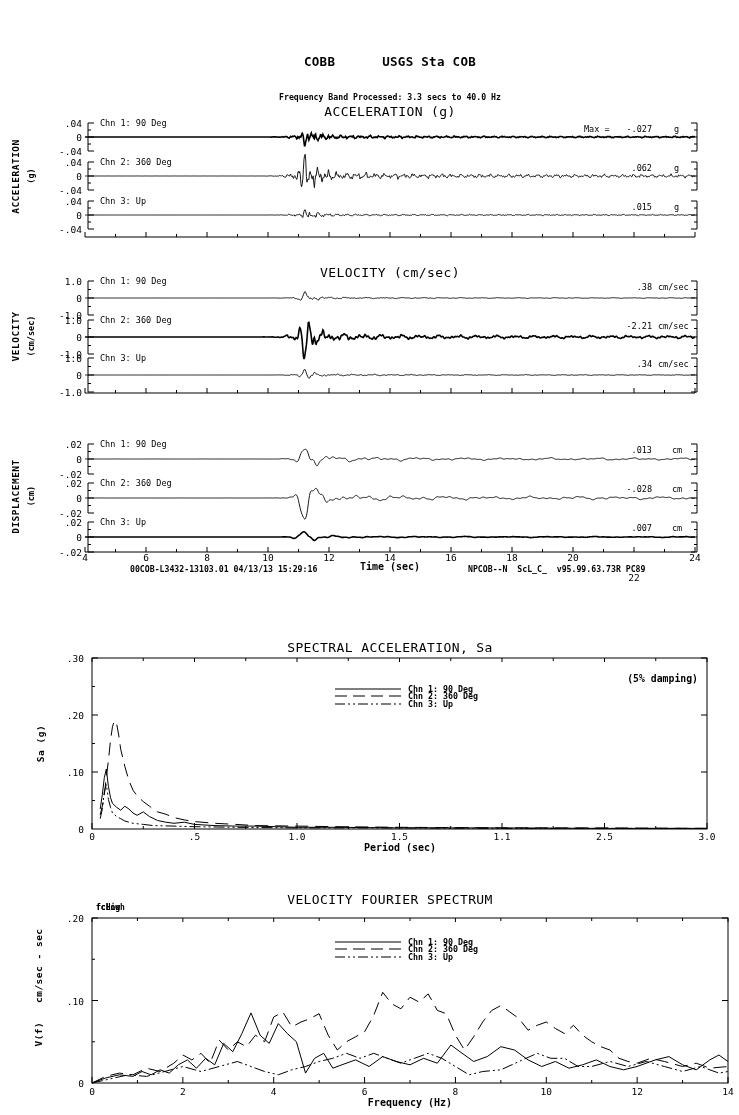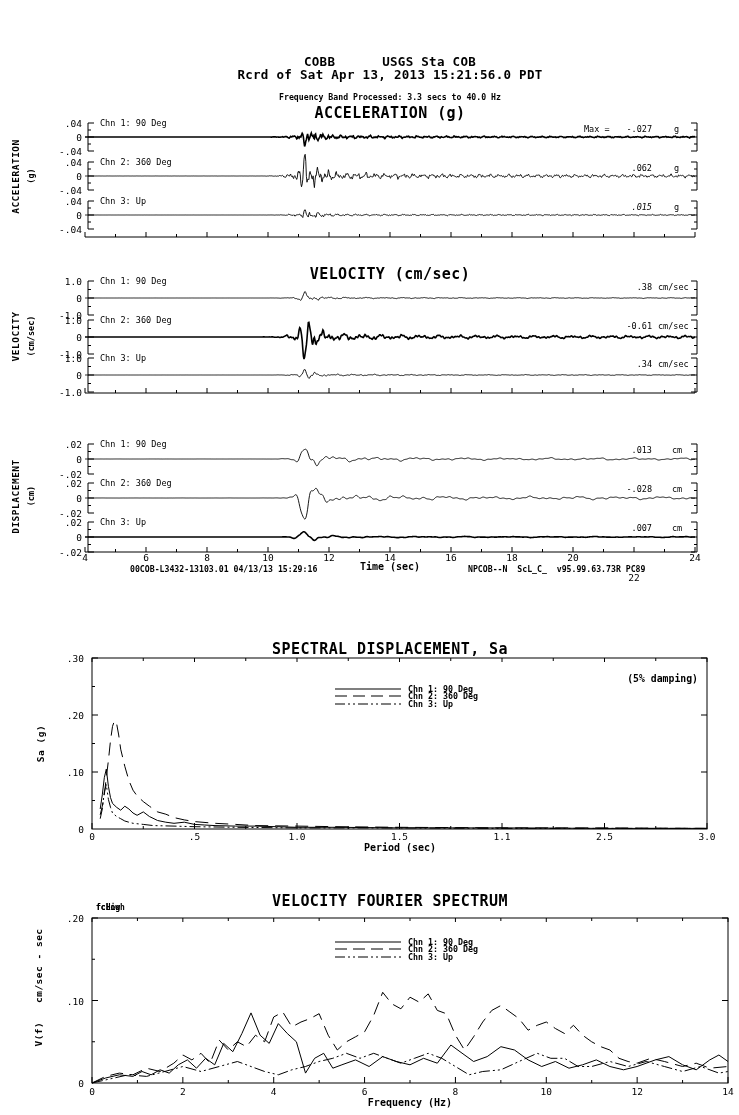--- a/index.html
+++ b/index.html
@@ -4,21 +4,21 @@
 <style>
   html,body{margin:0;padding:0;background:#fff;}
   #page{position:relative;width:739px;height:1115px;background:#ffffff;
         font-family:"DejaVu Sans Mono","Liberation Mono",monospace;color:#000;overflow:hidden;}
   #gfx{position:absolute;left:0;top:0;}
   .abs{position:absolute;white-space:pre;}
   .ctr{text-align:center;}
   .rt{text-align:right;}
   .hdr1{font-size:12.5px;font-weight:bold;letter-spacing:.3px;}
   .hdr2{font-size:8.2px;font-weight:bold;}
-  .ptitle{font-size:15px;font-weight:bold;letter-spacing:.4px;}
+  .ptitle{font-size:13px;font-weight:normal;letter-spacing:.4px;}
   .rot{transform:rotate(-90deg);}
   .ylab{font-size:9.5px;font-weight:bold;letter-spacing:.5px;}
   .yunit{font-size:8.5px;font-weight:bold;}
   .small{font-size:8.5px;}
   .tick{font-size:9.5px;}
   .xlab{font-size:10px;font-weight:bold;}
   .foot{font-size:8.2px;font-weight:bold;}
   .fc{font-size:8px;font-weight:bold;}
   .legend{position:absolute;}
   .lrow{display:flex;align-items:center;height:7.6px;font-size:8.3px;font-weight:bold;}
@@ -292,26 +292,25 @@
       <line x1="722" y1="1000.5" x2="728" y2="1000.5" stroke="#000" stroke-width="1"></line>
       <line x1="92" y1="959.25" x2="95" y2="959.25" stroke="#000" stroke-width="1"></line>
       <line x1="92" y1="918" x2="98" y2="918" stroke="#000" stroke-width="1"></line>
       <line x1="722" y1="918" x2="728" y2="918" stroke="#000" stroke-width="1"></line>
       <polyline points="92.0,1083.0 105.6,1078.0 119.3,1074.8 132.9,1076.4 142.0,1071.5 151.1,1074.8 160.1,1069.8 169.2,1073.1 178.3,1064.8 187.4,1059.9 196.5,1068.2 205.6,1058.3 214.7,1064.8 223.7,1043.4 232.8,1051.7 241.9,1033.5 251.0,1012.9 260.1,1035.2 269.2,1043.4 278.3,1023.6 287.3,1033.5 296.4,1041.8 305.5,1073.1 314.6,1058.3 323.7,1053.3 332.8,1068.2 341.9,1064.8 355.5,1059.9 369.1,1066.5 382.7,1056.6 396.4,1061.5 410.0,1064.8 423.6,1058.3 437.3,1063.2 450.9,1045.0 460.0,1051.7 473.6,1061.5 487.2,1056.6 500.9,1046.7 514.5,1050.0 528.1,1059.9 541.7,1066.5 555.4,1061.5 569.0,1068.2 582.6,1064.8 596.3,1059.9 609.9,1066.5 623.5,1069.8 637.1,1066.5 655.3,1059.9 668.9,1056.6 682.6,1064.8 696.2,1069.8 709.8,1059.9 718.9,1055.0 728.0,1061.5" fill="none" stroke="#000" stroke-width="1"></polyline>
       <polyline points="92.0,1083.0 105.6,1076.4 119.3,1073.1 132.9,1074.8 146.5,1068.2 160.1,1071.5 173.8,1063.2 182.9,1055.0 191.9,1059.9 201.0,1053.3 210.1,1063.2 219.2,1040.1 228.3,1050.0 237.4,1041.8 246.5,1046.7 255.5,1035.2 264.6,1041.8 273.7,1017.0 282.8,1012.0 291.9,1026.9 301.0,1022.0 310.1,1018.6 319.1,1013.7 328.2,1035.2 337.3,1050.0 346.4,1041.8 355.5,1036.8 364.6,1031.8 373.7,1015.4 382.7,992.3 391.8,1003.8 400.9,1008.8 410.0,997.2 419.1,1002.1 428.2,993.9 437.3,1010.4 446.3,1013.7 455.4,1035.2 464.5,1050.0 473.6,1036.8 482.7,1022.0 491.8,1010.4 500.9,1005.5 509.9,1012.0 519.0,1018.6 528.1,1030.2 537.2,1025.3 546.3,1022.0 555.4,1028.5 564.5,1033.5 573.5,1025.3 582.6,1035.2 591.7,1041.8 600.8,1046.7 609.9,1050.0 619.0,1058.3 628.1,1061.5 637.1,1063.2 650.8,1058.3 664.4,1061.5 682.6,1066.5 696.2,1063.2 709.8,1068.2 728.0,1066.5" fill="none" stroke="#000" stroke-width="1" stroke-dasharray="13 7"></polyline>
       <polyline points="92.0,1083.0 110.2,1078.9 128.3,1074.8 146.5,1076.4 164.7,1071.5 182.9,1066.5 201.0,1071.5 219.2,1066.5 237.4,1061.5 251.0,1066.5 264.6,1071.5 278.3,1074.8 291.9,1069.8 305.5,1066.5 319.1,1061.5 332.8,1058.3 346.4,1053.3 360.0,1058.3 373.7,1053.3 387.3,1058.3 400.9,1063.2 414.5,1058.3 428.2,1053.3 441.8,1058.3 455.4,1066.5 469.1,1074.8 482.7,1071.5 500.9,1069.8 519.0,1061.5 537.2,1053.3 550.8,1058.3 564.5,1058.3 578.1,1066.5 591.7,1066.5 609.9,1061.5 628.1,1066.5 646.2,1061.5 664.4,1066.5 682.6,1071.5 700.7,1066.5 718.9,1073.1 728.0,1071.5" fill="none" stroke="#000" stroke-width="1" stroke-dasharray="11 3 2 3 2 3"></polyline>
     </svg>
 
   <div class="abs ctr hdr1" style="left:60px;top:54px;width:660px;">COBB      USGS Sta COB</div>
-  <div class="abs ctr hdr1" style="left:60px;top:67px;width:660px;">Rcrd of Sat Apr 13, 2013 15:21:56.0 PDT</div>
   <div class="abs ctr hdr2" style="left:60px;top:92px;width:660px;">Frequency Band Processed: 3.3 secs to 40.0 Hz</div>
 
   <div class="abs ctr ptitle" style="left:60px;top:104px;width:660px;">ACCELERATION (g)</div>
   <div class="abs ctr ptitle" style="left:60px;top:265px;width:660px;">VELOCITY (cm/sec)</div>
-  <div class="abs ctr ptitle" style="left:60px;top:640px;width:660px;">SPECTRAL DISPLACEMENT, Sa</div>
+  <div class="abs ctr ptitle" style="left:60px;top:640px;width:660px;">SPECTRAL ACCELERATION, Sa</div>
   <div class="abs ctr ptitle" style="left:60px;top:892px;width:660px;">VELOCITY FOURIER SPECTRUM</div>
 
   <div class="abs ctr ylab rot" style="left:-45px;top:171px;width:120px;">ACCELERATION</div>
   <div class="abs ctr yunit rot" style="left:-29px;top:171px;width:120px;">(g)</div>
   <div class="abs ctr ylab rot" style="left:-45px;top:331px;width:120px;">VELOCITY</div>
   <div class="abs ctr yunit rot" style="left:-29px;top:331px;width:120px;">(cm/sec)</div>
   <div class="abs ctr ylab rot" style="left:-45px;top:491px;width:120px;">DISPLACEMENT</div>
   <div class="abs ctr yunit rot" style="left:-29px;top:491px;width:120px;">(cm)</div>
   <div class="abs ctr ylab rot" style="left:-20px;top:738px;width:120px;">Sa (g)</div>
   <div class="abs ctr ylab rot" style="left:-62px;top:982px;width:200px;">V(f)   cm/sec - sec</div>
@@ -377,33 +376,33 @@
     <div class="abs rt tick" style="left: 38px; top: 157px; width: 44px;">.04</div>
     <div class="abs rt tick" style="left: 38px; top: 171px; width: 44px;">0</div>
     <div class="abs rt tick" style="left: 38px; top: 185px; width: 44px;">-.04</div>
     <div class="abs small" style="left: 100px; top: 157px;">Chn 2: 360 Deg</div>
     <div class="abs rt small" style="left: 592px; top: 163px; width: 60px;">.062</div>
     <div class="abs small" style="left: 674px; top: 163px;">g</div>
     <div class="abs rt tick" style="left: 38px; top: 196px; width: 44px;">.04</div>
     <div class="abs rt tick" style="left: 38px; top: 210px; width: 44px;">0</div>
     <div class="abs rt tick" style="left: 38px; top: 224px; width: 44px;">-.04</div>
     <div class="abs small" style="left: 100px; top: 196px;">Chn 3: Up</div>
-    <div class="abs rt small" style="left: 592px; top: 202px; width: 60px; font-style: italic;">.015</div>
+    <div class="abs rt small" style="left: 592px; top: 202px; width: 60px;">.015</div>
     <div class="abs small" style="left: 674px; top: 202px;">g</div>
     <div class="abs rt tick" style="left: 38px; top: 276px; width: 44px;">1.0</div>
     <div class="abs rt tick" style="left: 38px; top: 293px; width: 44px;">0</div>
     <div class="abs rt tick" style="left: 38px; top: 310px; width: 44px;">-1.0</div>
     <div class="abs small" style="left: 100px; top: 276px;">Chn 1: 90 Deg</div>
     <div class="abs rt small" style="left: 592px; top: 282px; width: 60px;">.38</div>
     <div class="abs small" style="left: 658px; top: 282px;">cm/sec</div>
     <div class="abs rt tick" style="left: 38px; top: 315px; width: 44px;">1.0</div>
     <div class="abs rt tick" style="left: 38px; top: 332px; width: 44px;">0</div>
     <div class="abs rt tick" style="left: 38px; top: 349px; width: 44px;">-1.0</div>
     <div class="abs small" style="left: 100px; top: 315px;">Chn 2: 360 Deg</div>
-    <div class="abs rt small" style="left: 592px; top: 321px; width: 60px;">-0.61</div>
+    <div class="abs rt small" style="left: 592px; top: 321px; width: 60px;">-2.21</div>
     <div class="abs small" style="left: 658px; top: 321px;">cm/sec</div>
     <div class="abs rt tick" style="left: 38px; top: 353px; width: 44px;">1.0</div>
     <div class="abs rt tick" style="left: 38px; top: 370px; width: 44px;">0</div>
     <div class="abs rt tick" style="left: 38px; top: 387px; width: 44px;">-1.0</div>
     <div class="abs small" style="left: 100px; top: 353px;">Chn 3: Up</div>
     <div class="abs rt small" style="left: 592px; top: 359px; width: 60px;">.34</div>
     <div class="abs small" style="left: 658px; top: 359px;">cm/sec</div>
     <div class="abs rt tick" style="left: 38px; top: 439px; width: 44px;">.02</div>
     <div class="abs rt tick" style="left: 38px; top: 454px; width: 44px;">0</div>
     <div class="abs rt tick" style="left: 38px; top: 469px; width: 44px;">-.02</div>

